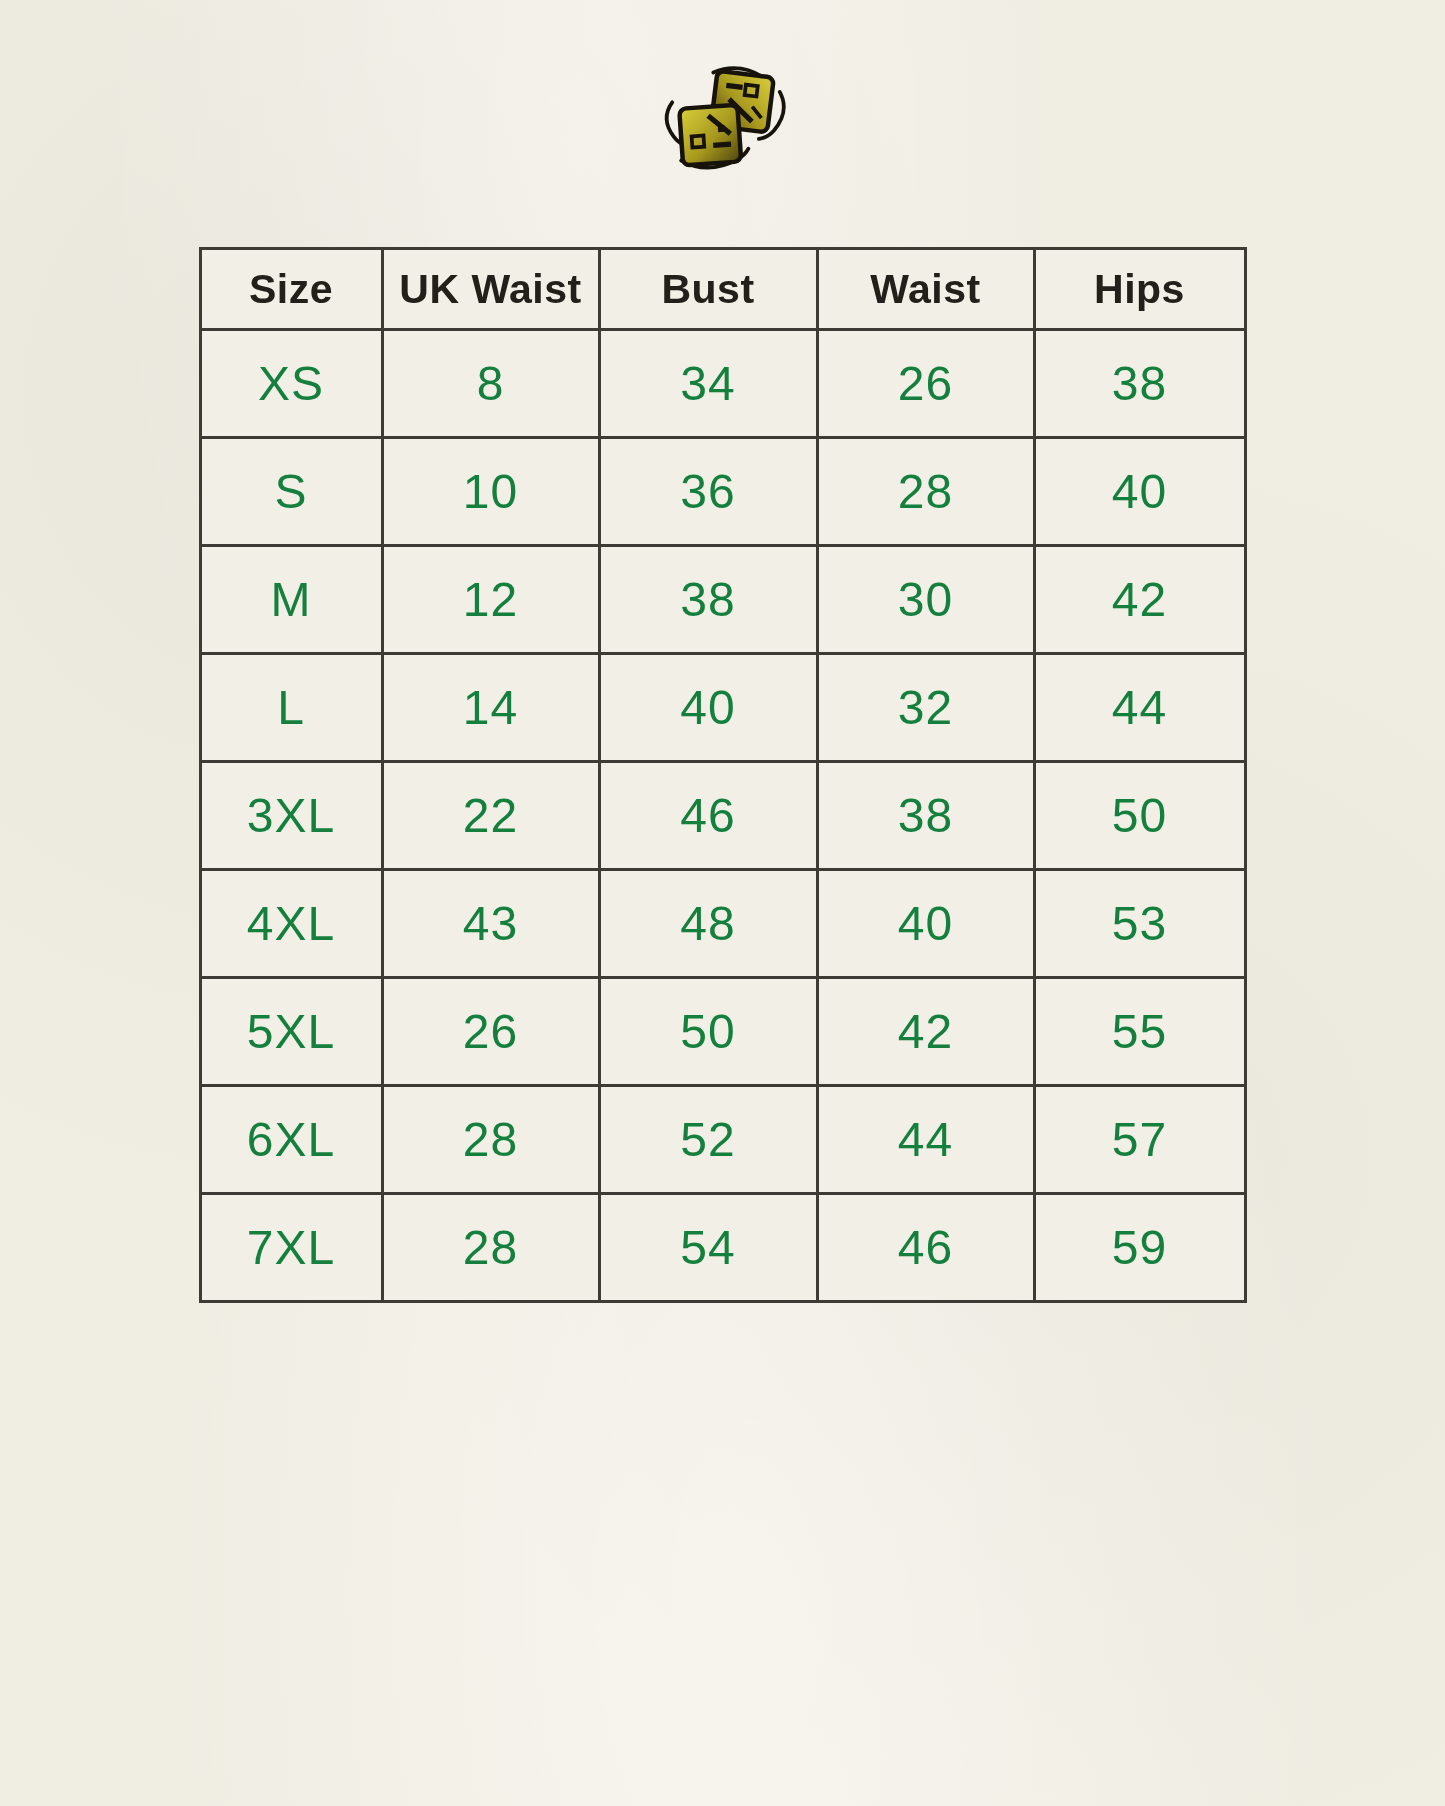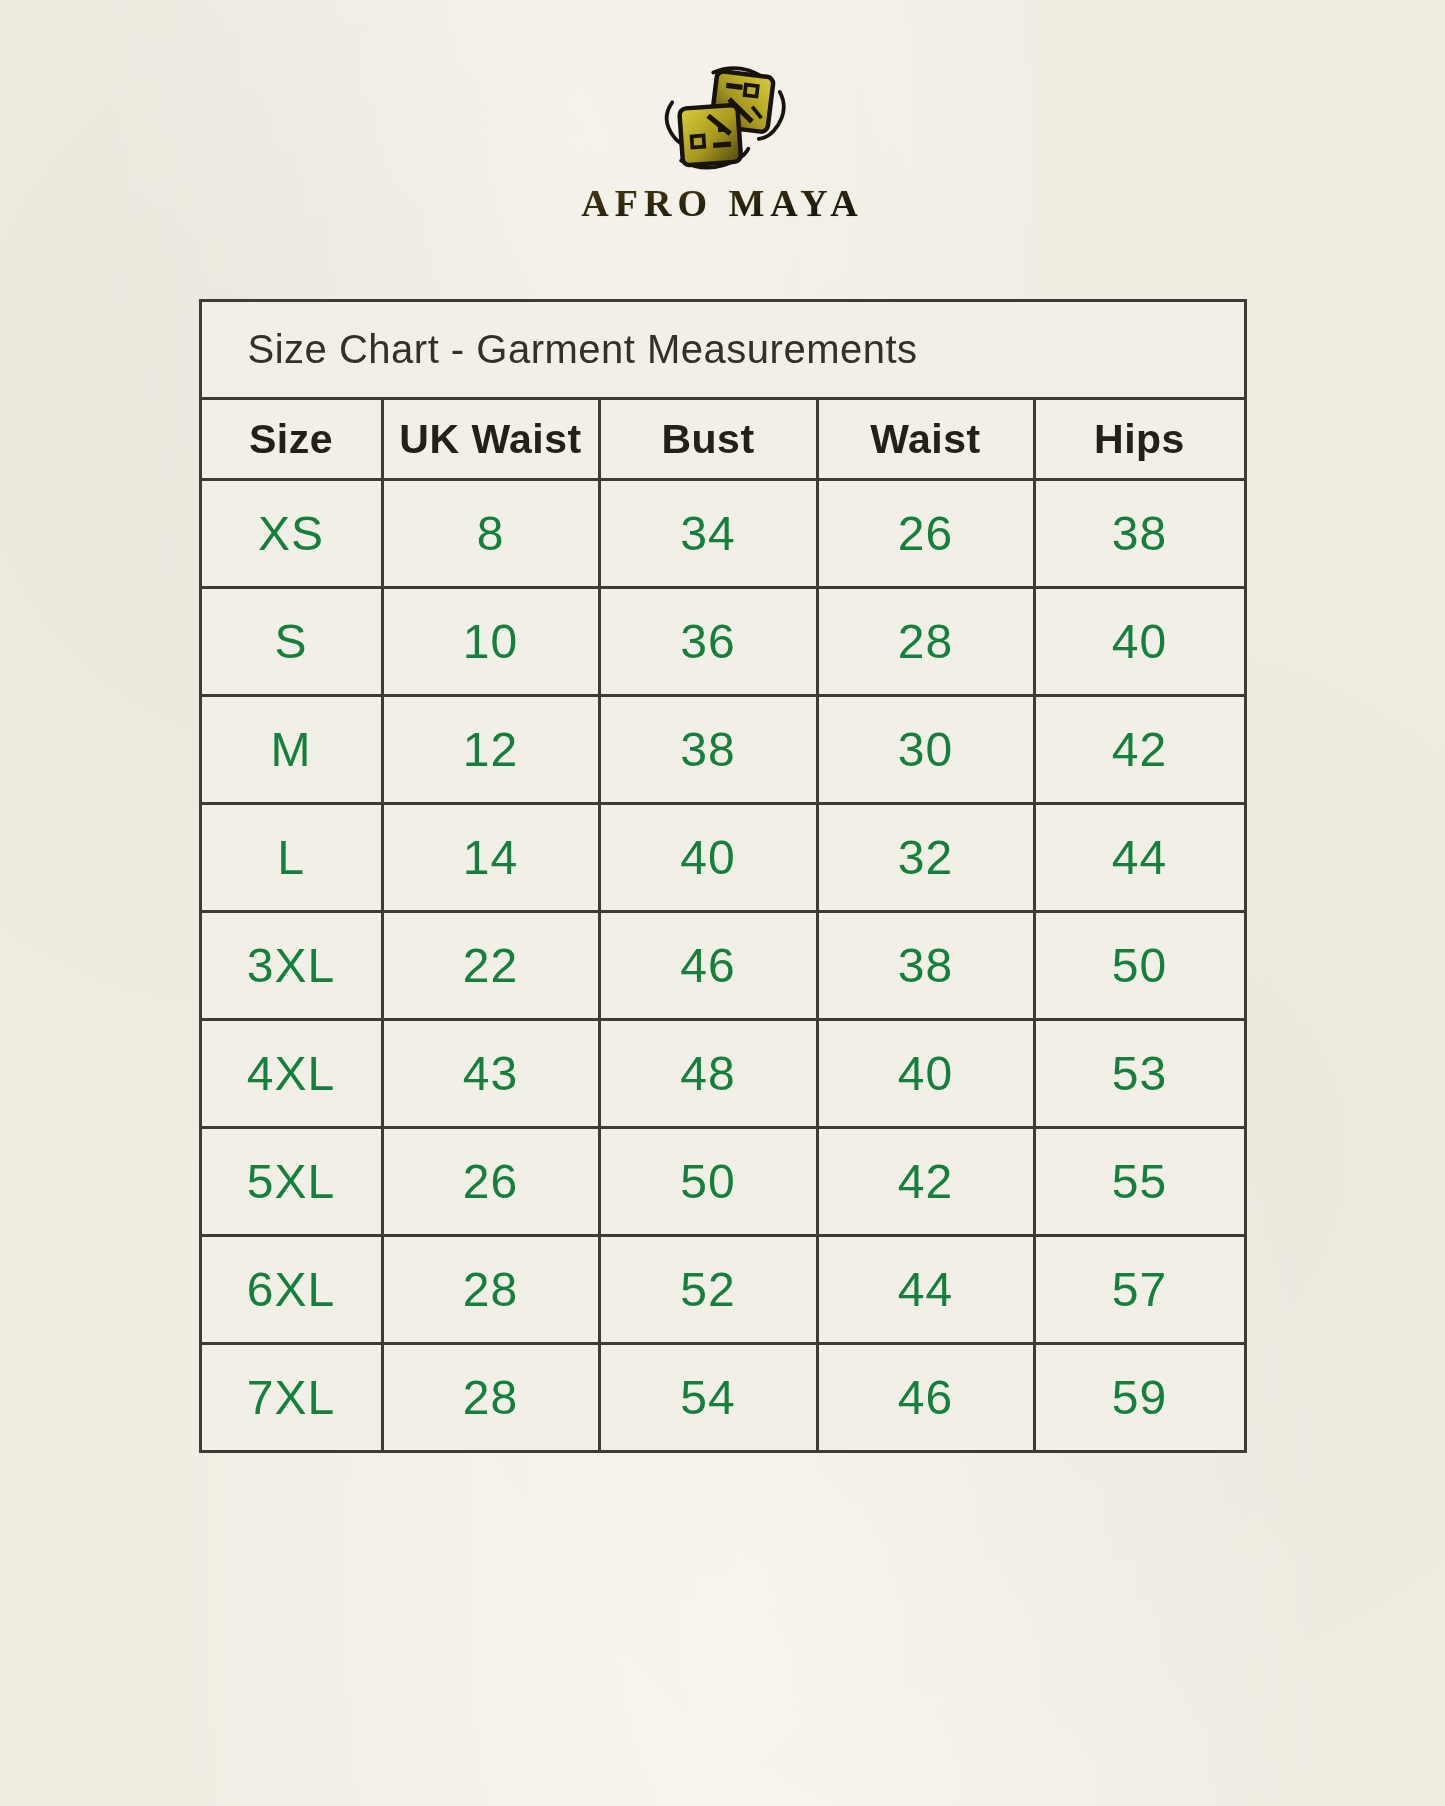--- a/index.html
+++ b/index.html
@@ -132,35 +132,31 @@
       <g transform="rotate(-4 92 100)">
         <rect x="54" y="60" width="78" height="76" rx="9" fill="url(#goldGrad2)" stroke="#17130b" stroke-width="6"></rect>
         <g stroke="#17130b" fill="none" stroke-width="5">
           <rect x="68" y="98" width="16" height="15"></rect>
           <path d="M92,72 l28,26" stroke-width="7"></path>
           <path d="M96,112 l24,0" stroke-width="7"></path>
         </g>
         <rect x="104" y="86" width="9" height="9" fill="#17130b"></rect>
       </g>
     </svg>
-    <div class="brand-name">AFRO MAYA</div>
   </div>
 
   <table class="size-chart">
     <colgroup>
       <col class="col-size">
         <col class="col-uk">
         <col class="col-bust">
         <col class="col-waist">
         <col class="col-hips">
     </colgroup>
     <thead>
-      <tr class="title-row">
-        <th colspan="5">Size Chart - Garment Measurements</th>
-      </tr>
       <tr class="header-row" id="header-row">
           <th>Size</th>
           <th>UK Waist</th>
           <th>Bust</th>
           <th>Waist</th>
           <th>Hips</th>
         </tr>
     </thead>
     <tbody id="table-body">
         <tr class="data-row">

